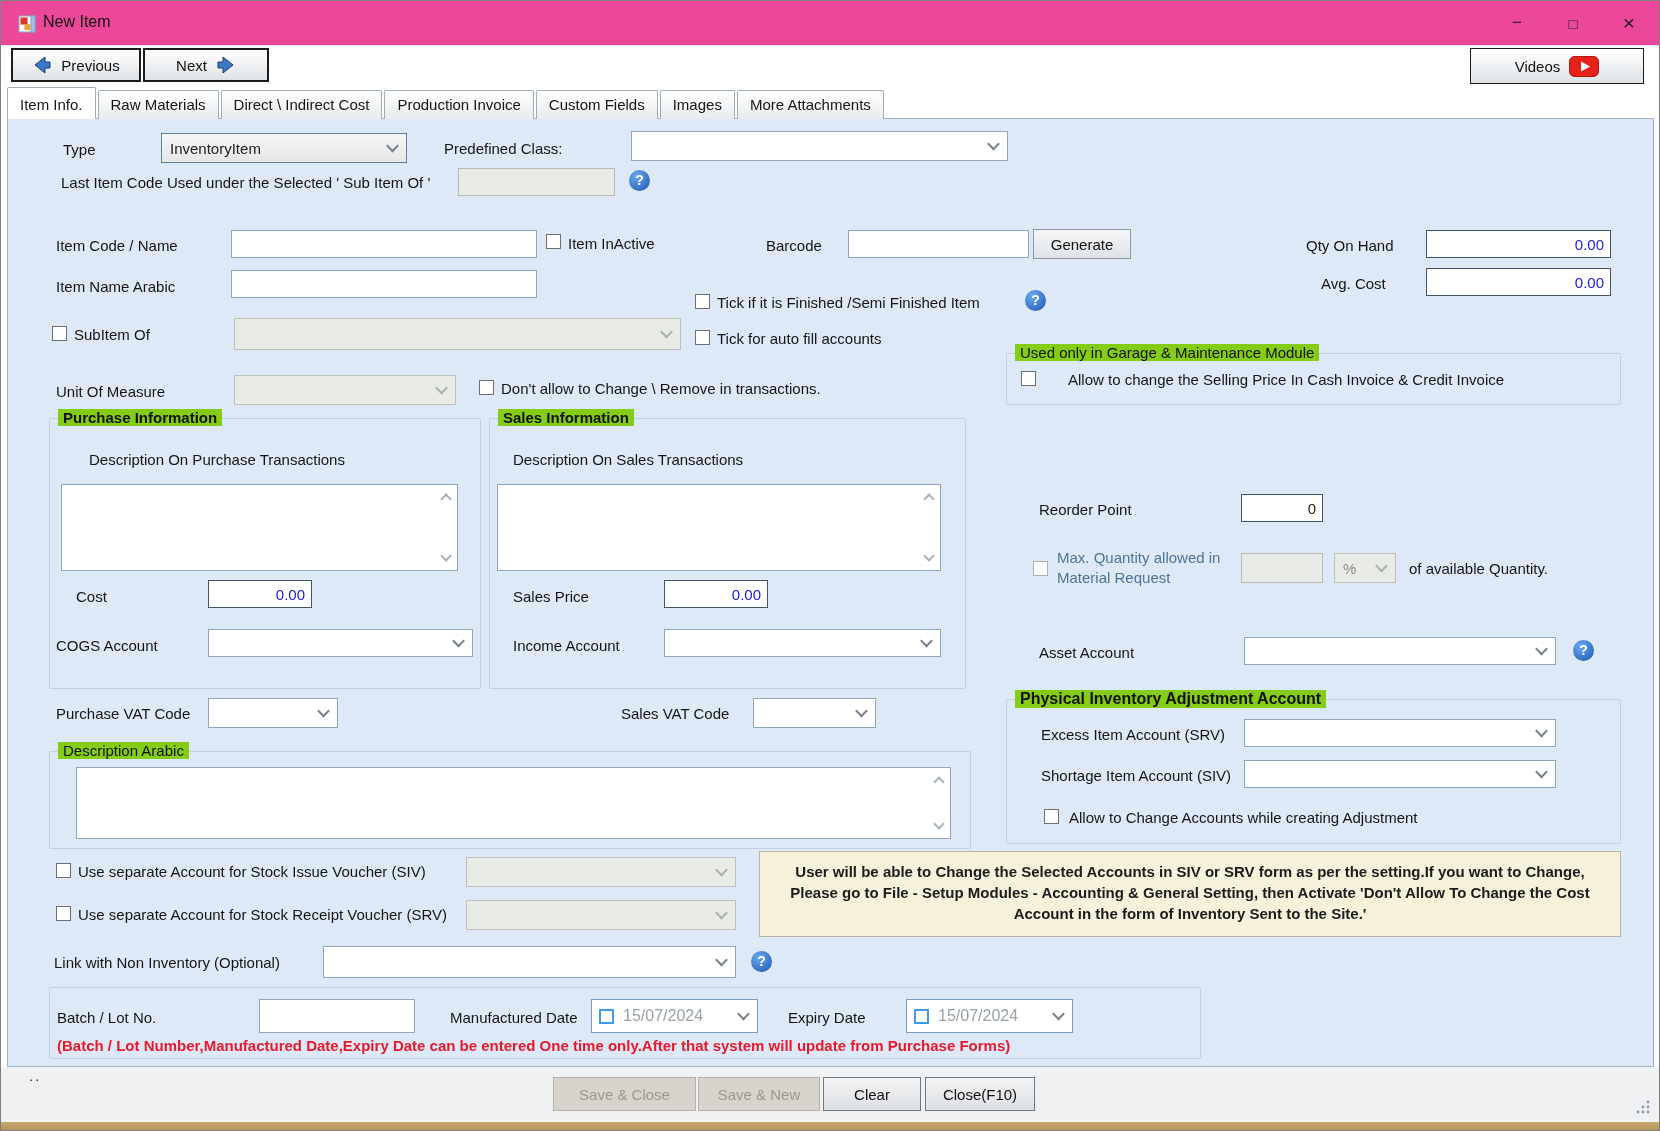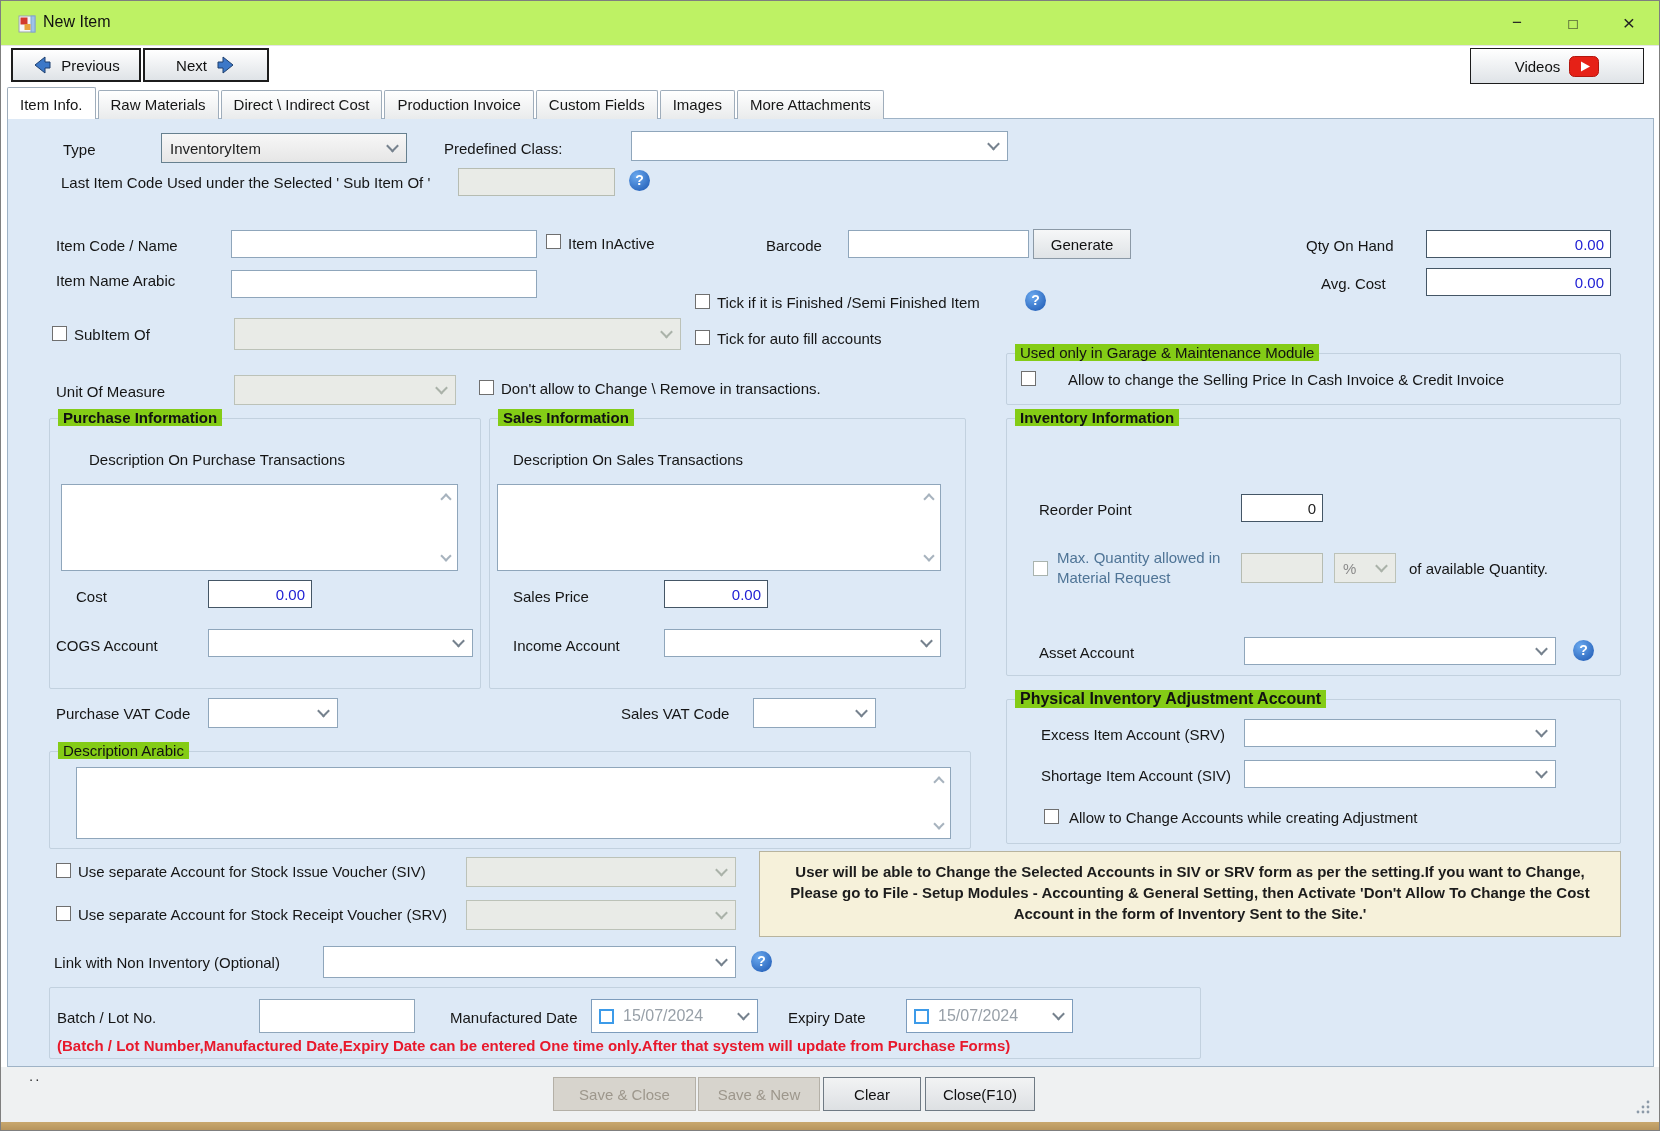--- a/index.html
+++ b/index.html
@@ -34,21 +34,21 @@
   .sarr.dn{bottom:10px;transform:rotate(45deg);}
   .help{position:absolute;width:21px;height:21px;border-radius:50%;
        background:radial-gradient(circle at 35% 30%,#6aa9ef,#1a55b0);
        color:#fff;font-size:14px;font-weight:bold;text-align:center;line-height:21px;cursor:pointer;}
   .btn{position:absolute;box-sizing:border-box;display:flex;align-items:center;justify-content:center;
        gap:9px;background:linear-gradient(#ffffff,#dfe3e7);border:2px solid #1c1c1c;
        font-size:15px;color:#111;cursor:pointer;}
   .btn.thin{border:1px solid #8b99a6;background:linear-gradient(#f6f7f8,#dfe3e6);}
   .btn.foot{border:1px solid #6f7a84;background:linear-gradient(#f2f3f4,#dde0e3);}
   .btn.disb{background:#d7d4cd;color:#9d978c;border:1px solid #b4b0a7;cursor:default;}
-  .titlebar{position:absolute;left:0;top:0;width:100%;height:44px;background:#bef264;border-bottom:1px solid #e4e4e4;}
+  .titlebar{position:absolute;left:0;top:0;width:100%;height:44px;background:#ec4899;border-bottom:1px solid #e4e4e4;}
   .title-text{position:absolute;left:42px;top:12px;font-size:16px;color:#111;}
   .wc{position:absolute;top:6px;width:48px;height:32px;display:flex;align-items:center;
        justify-content:center;color:#222;cursor:pointer;background:transparent;font-size:17px;}
   .tabsrow{position:absolute;left:6px;top:88px;height:30px;display:flex;align-items:flex-end;z-index:4;}
   .tab{box-sizing:border-box;font-size:15px;padding:5px 12px 6px;background:linear-gradient(#ffffff,#e9ebec);
        border:1px solid #9fadbb;border-bottom:none;margin-right:2px;color:#161616;
        border-radius:2px 2px 0 0;cursor:pointer;white-space:nowrap;}
   .tab.active{background:#fff;padding-top:8px;z-index:5;}
   .panel{position:absolute;left:6px;top:117px;width:1647px;height:949px;background:#dde9f6;
        border:1px solid #9fb3c6;box-sizing:border-box;}
@@ -131,21 +131,21 @@
   <span class="cb" style="left:545px;top:233px;"></span>
   <span class="lbl" style="left:567px;top:234px;">Item InActive</span>
   <span class="lbl" style="left:765px;top:236px;">Barcode</span>
   <input class="tb" style="left: 847px; top: 229px; width: 181px; height: 28px;">
   <div class="btn thin" style="left:1032px;top:228px;width:98px;height:30px;">
     <span>Generate</span>
   </div>
   <span class="lbl" style="left:1305px;top:236px;">Qty On Hand</span>
   <input class="tb dark val" style="left: 1425px; top: 229px; width: 185px; height: 28px;" readonly="" value="0.00">
 
-  <span class="lbl" style="left:55px;top:271px;">Item Name Arabic</span>
+  <span class="lbl" style="left:55px;top:277px;">Item Name Arabic</span>
   <input class="tb" style="left: 230px; top: 269px; width: 306px; height: 28px;">
   <span class="lbl" style="left:1320px;top:274px;">Avg. Cost</span>
   <input class="tb dark val" style="left: 1425px; top: 267px; width: 185px; height: 28px;" readonly="" value="0.00">
 
   <span class="cb" style="left:694px;top:293px;"></span>
   <span class="lbl" style="left:716px;top:293px;">Tick if it is Finished /Semi Finished Item</span>
   <span class="help" style="left:1024px;top:289px;">?</span>
 
   <span class="cb" style="left:51px;top:325px;"></span>
   <span class="lbl" style="left:73px;top:325px;">SubItem Of</span>
@@ -191,23 +191,20 @@
     <span class="sarr up"></span>
     <span class="sarr dn"></span>
   </div>
   <span class="lbl" style="left:512px;top:587px;">Sales Price</span>
   <input class="tb dark val" style="left: 663px; top: 579px; width: 104px; height: 28px;" readonly="" value="0.00">
   <span class="lbl" style="left:512px;top:636px;">Income Account</span>
   <div class="combo" style="left:663px;top:628px;width:277px;height:28px;">
     <span class="chev"></span>
   </div>
 
-  <div class="gb" style="left:1005px;top:417px;width:615px;height:258px;">
-    <span class="gt">Inventory Information</span>
-  </div>
   <span class="lbl" style="left:1038px;top:500px;">Reorder Point</span>
   <input class="tb dark val-k" style="left: 1240px; top: 493px; width: 82px; height: 28px;" readonly="" value="0">
   <span class="cb dis" style="left:1032px;top:560px;"></span>
   <span class="lbl steel" style="left:1056px;top:548px;">Max. Quantity allowed in</span>
   <span class="lbl steel" style="left:1056px;top:568px;">Material Request</span>
   <input class="tb dis" style="left: 1240px; top: 552px; width: 82px; height: 30px;" readonly="">
   <div class="combo dis" style="left:1333px;top:552px;width:62px;height:30px;padding-right:20px;">
     <span>%</span>
     <span class="chev"></span>
   </div>

